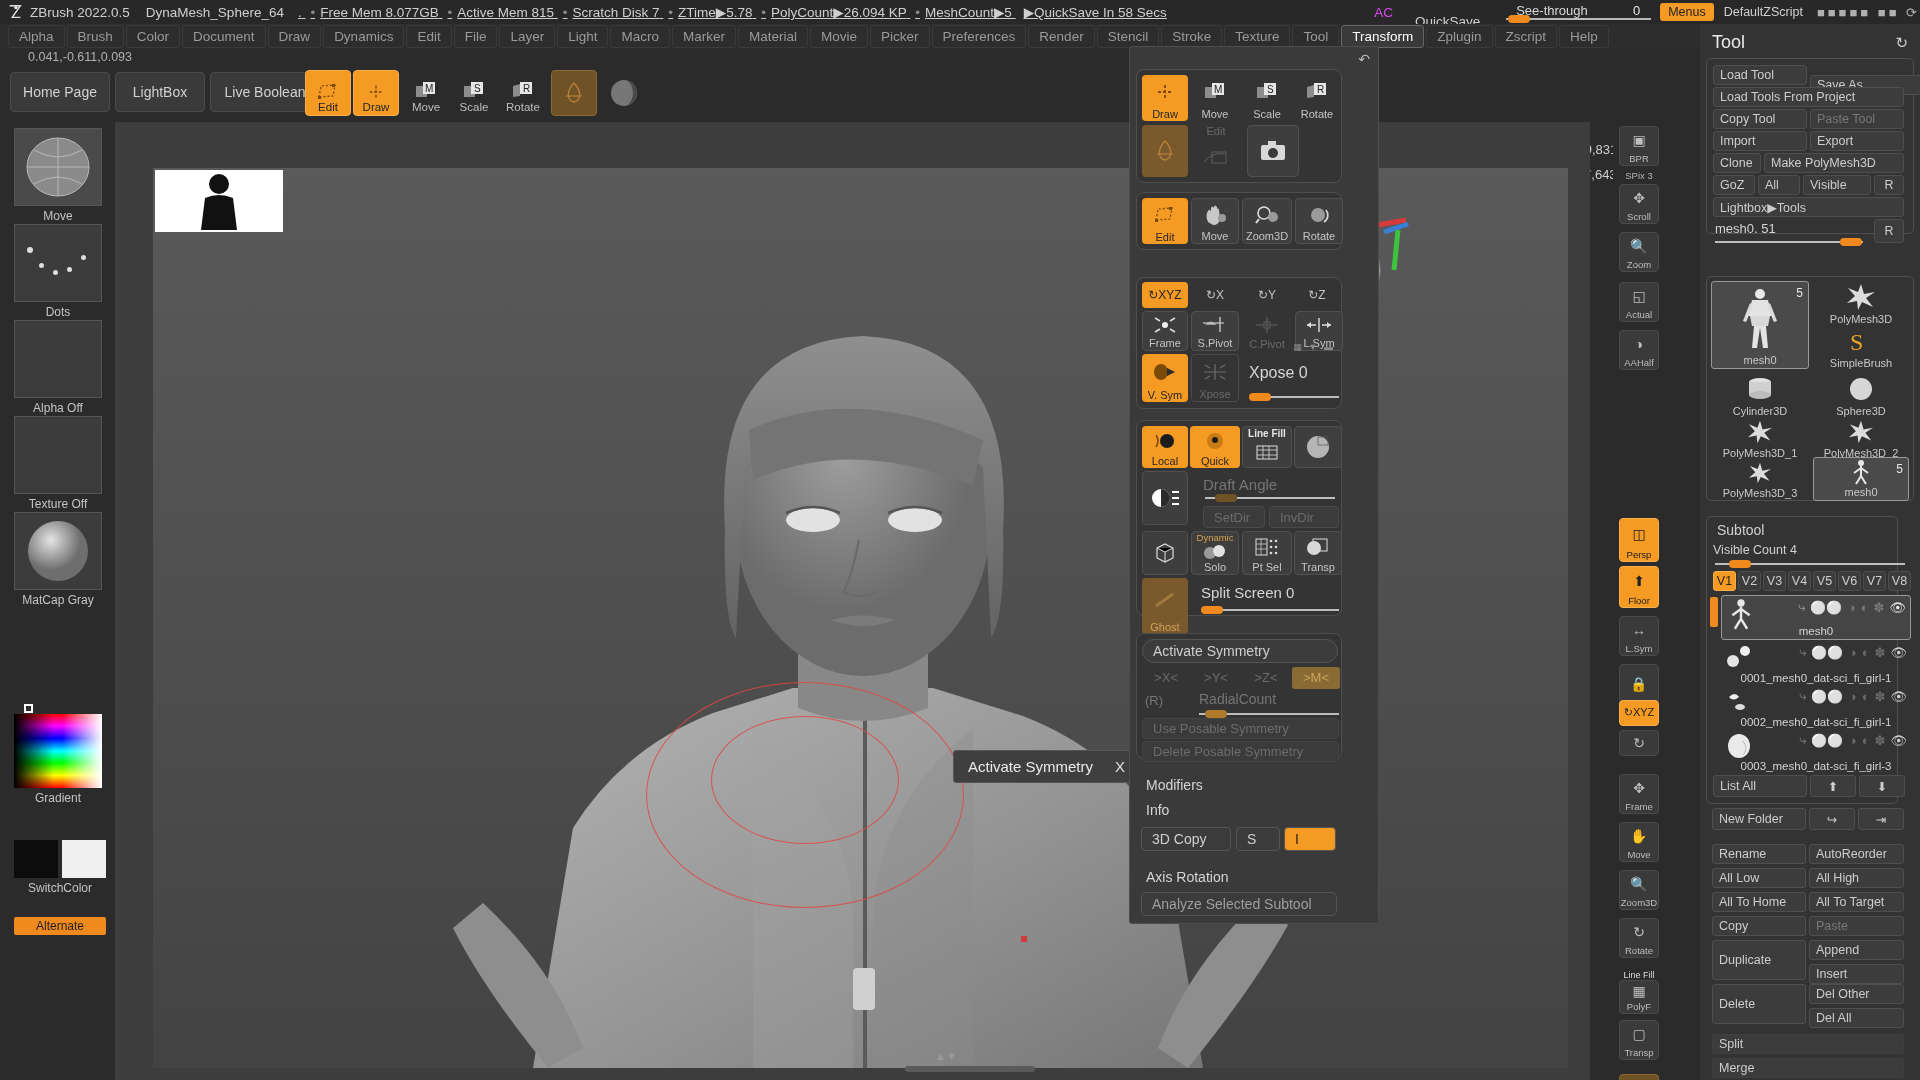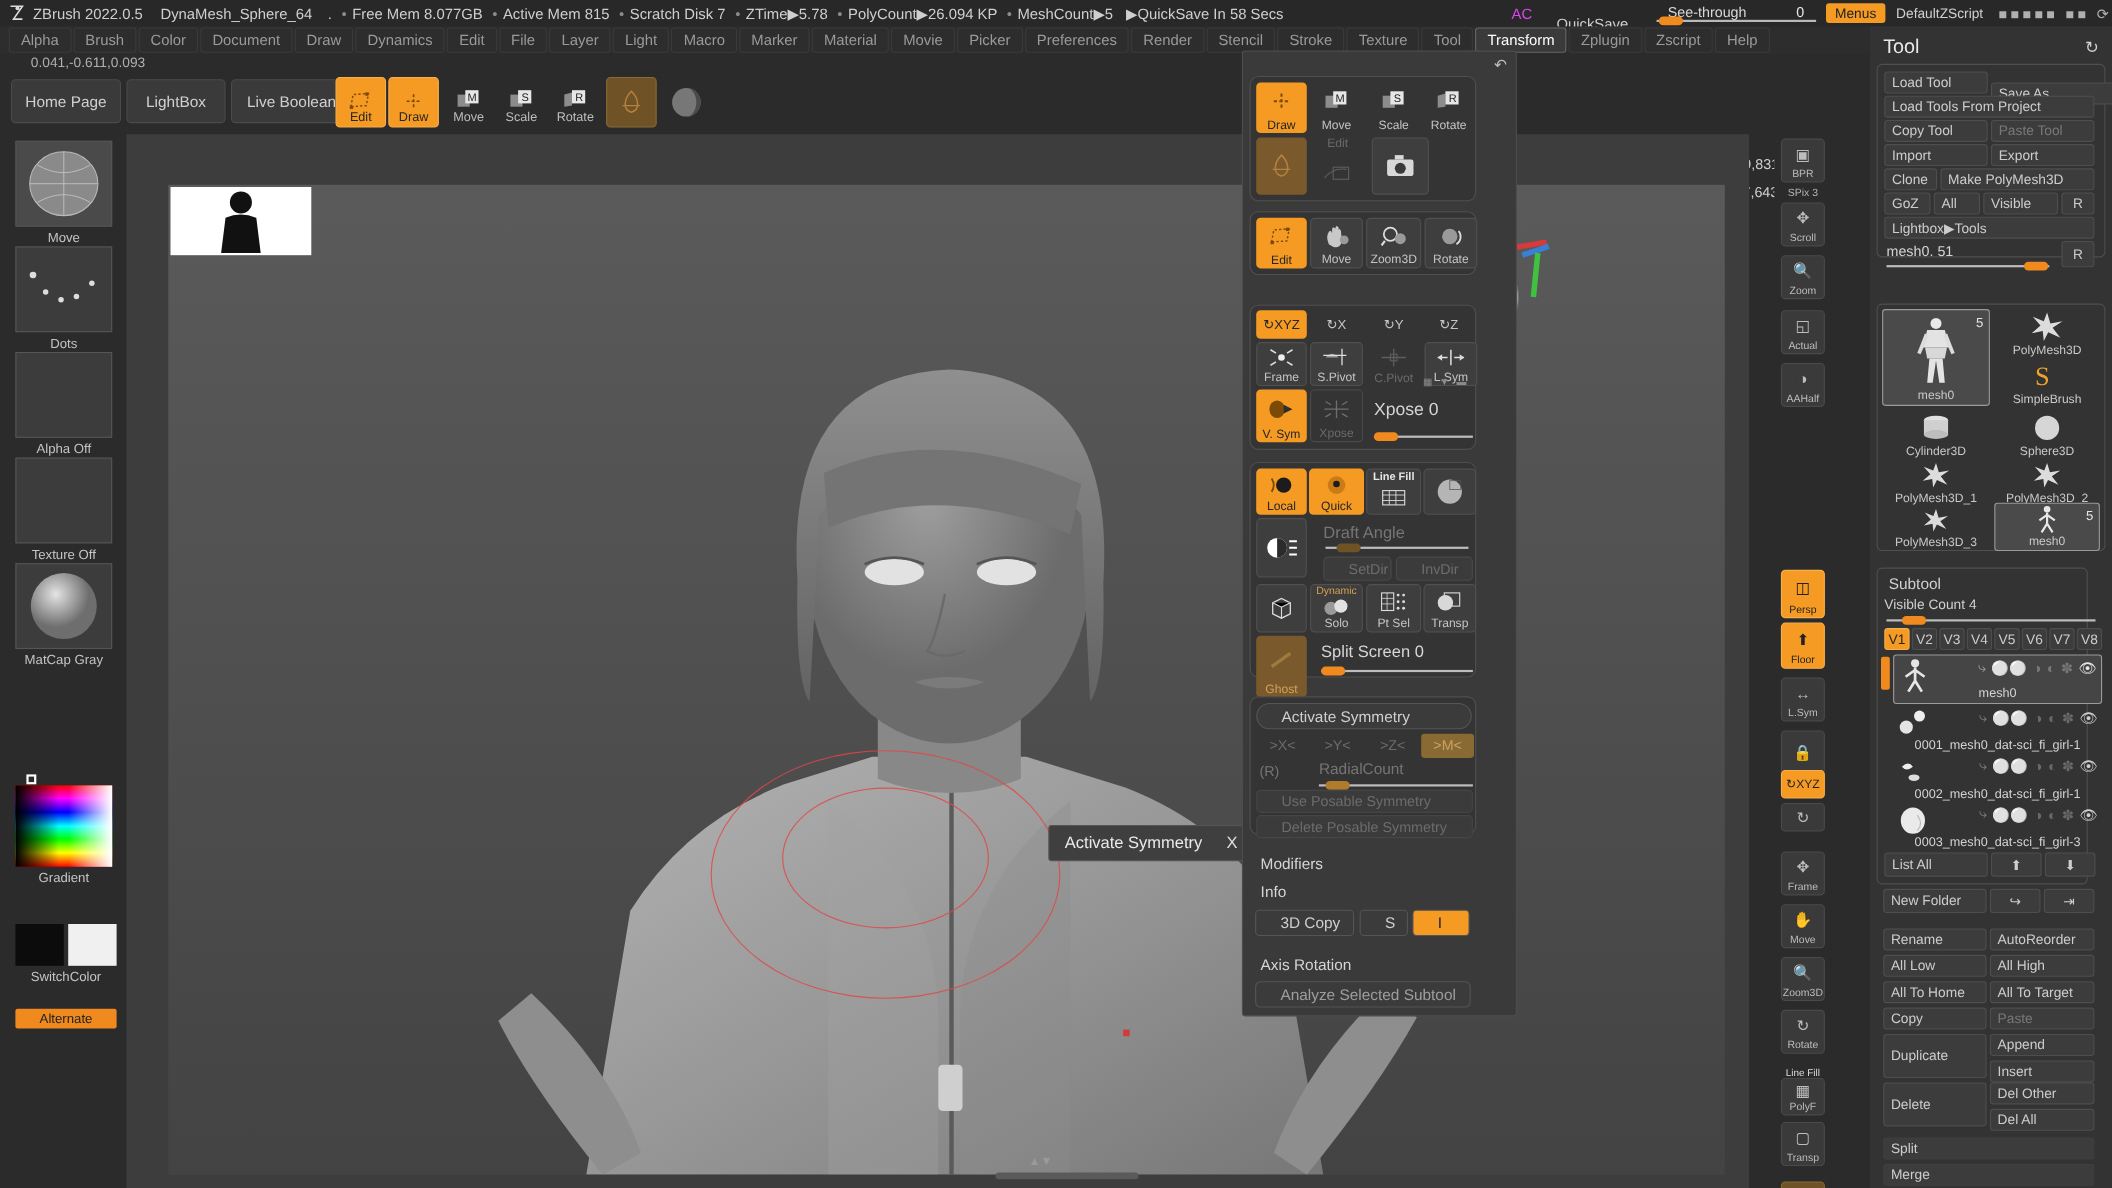--- a/index.html
+++ b/index.html
@@ -104,21 +104,21 @@
     align-items: center; justify-content: flex-end; font-size: 11px; padding-bottom: 1px;
   }
   .pbtn.on { background: #f59a23; color: #262626; }
   .pbtn.off { background: #3e3e3e; border: 1px solid #505050; color: #c4c4c4; }
   .pbtn.flat { background: transparent; color: #c4c4c4; }
   .pbtn.dim { background: transparent; color: #6a6a6a; }
   .pbtn.amber { background: #7a5a2c; color: #d0a25c; }
   .pbtn .g { flex: 1; display: flex; align-items: center; justify-content: center; }
   .pwide {
     position: absolute; border: 1px solid #555; border-radius: 4px; background: #3b3b3b;
-    display: flex; align-items: center; padding-left: 22px; font-size: 14px; color: #cfcfcf;
+    display: flex; align-items: center; padding-left: 10px; font-size: 14px; color: #cfcfcf;
   }
   .plabel { position: absolute; font-size: 14px; color: #d5d5d5; }
   .plabel.dim { color: #757575; }
 
   
   .rightpanel { position: absolute; left: 1700px; top: 24px; width: 220px; height: 1056px; background: #333333; }
   .rp-title { position: absolute; left: 12px; top: 8px; font-size: 18px; color: #e8e8e8; }
   .rp-refresh { position: absolute; right: 12px; top: 10px; font-size: 15px; color: #cfcfcf; }
   .rbtn {
     position: absolute; height: 20px; border: 1px solid #4e4e4e; border-radius: 3px;
@@ -150,21 +150,21 @@
   .rs-btn {
     position: absolute; left: 6px; width: 40px; height: 40px; border-radius: 4px;
     background: #3a3a3a; border: 1px solid #4a4a4a;
     display: flex; flex-direction: column; align-items: center; justify-content: flex-end;
     font-size: 9.5px; color: #bdbdbd; padding-bottom: 1px;
   }
   .rs-btn.on { background: #f59a23; color: #222; border-color: #f8ae4d; }
   .rs-btn.amber { background: #6f5226; color: #cda468; border-color: #8a6a33; }
   .rs-btn .g { flex: 1; display: flex; align-items: center; justify-content: center; font-size: 14px; }
   .rs-lab { position: absolute; left: 0; width: 52px; text-align: center; font-size: 9.5px; color: #b5b5b5; }
-  .nowrap { white-space: nowrap; }
+  .nowrap { white-space: nowrap; text-decoration: underline; }
 </style>
 </head>
 <body>
 
 <div id="app">
 
   <div class="titlebar">
     <svg class="zb-logo" viewBox="0 0 20 20">
       <path d="M4 3 L16 3 L7 16 L16 16" stroke="#ddd" stroke-width="1.6" fill="none"></path>
       <circle cx="11" cy="5" r="2" fill="#ddd"></circle>

